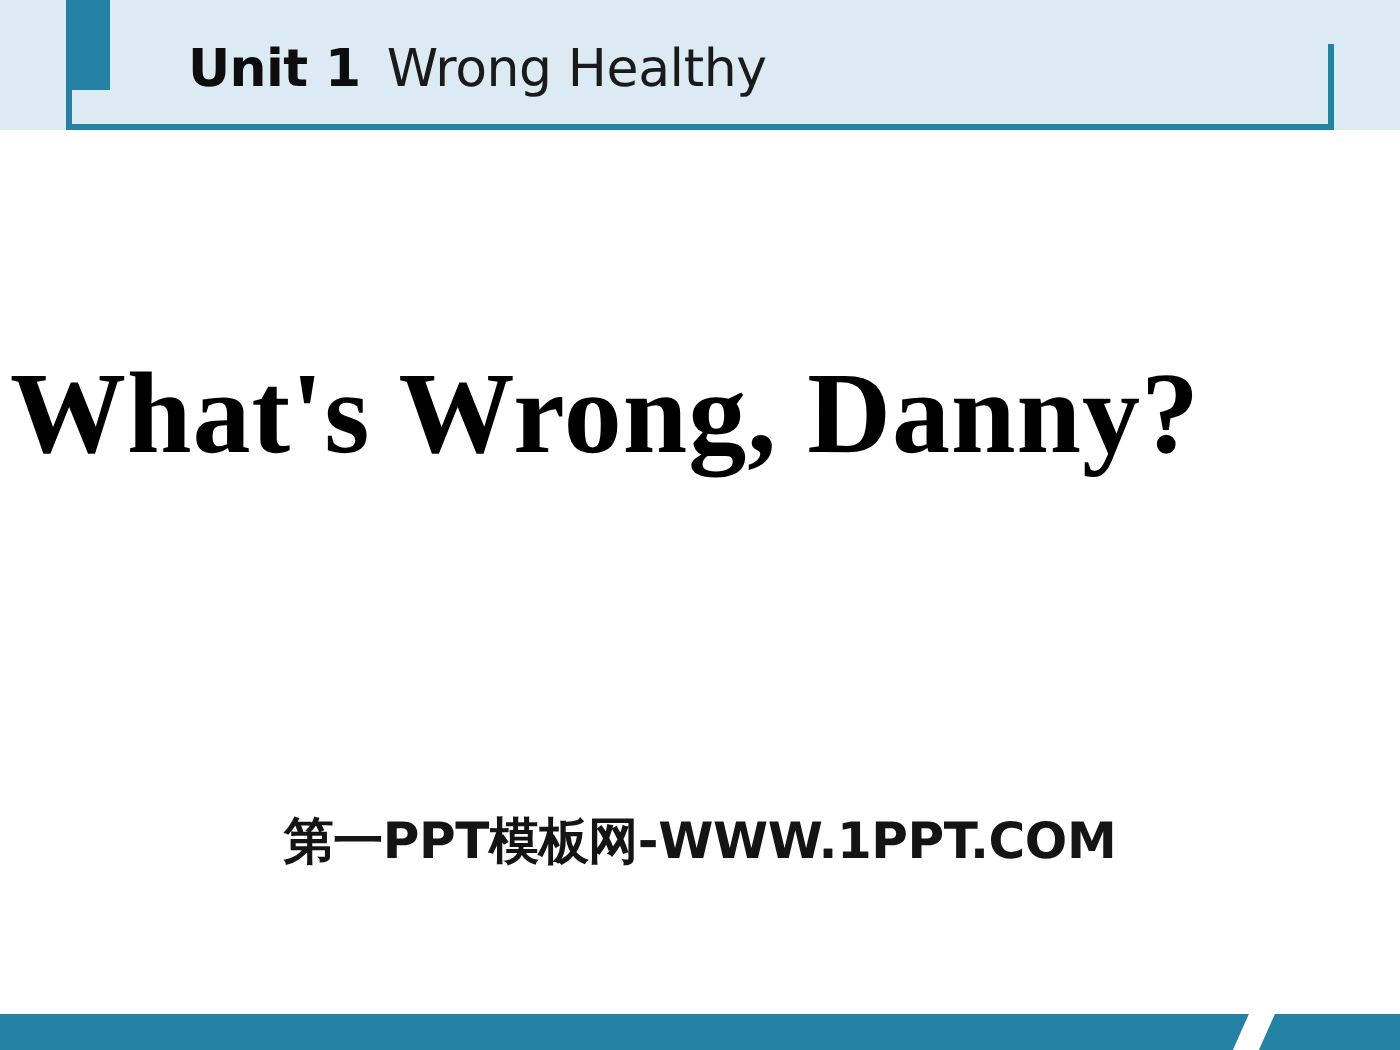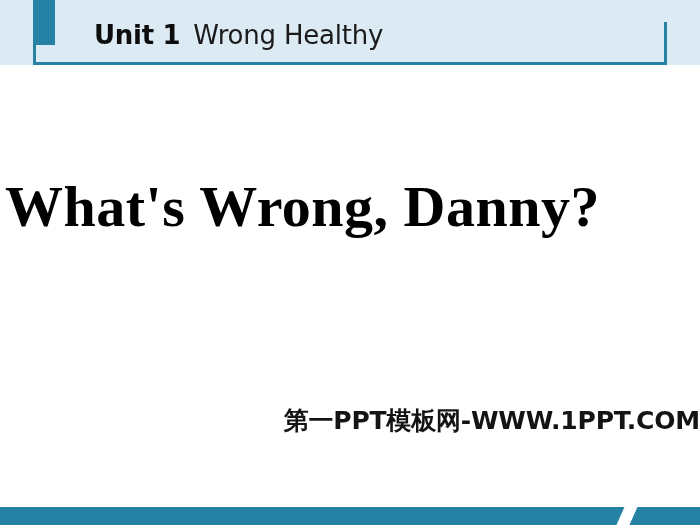--- a/index.html
+++ b/index.html
@@ -109,21 +109,21 @@
     letter-spacing: 0.5px;
     white-space: nowrap;
   }
 
   
   .watermark {
     position: absolute;
     left: 0;
     top: 405px;
     width: 700px;
-    text-align: right;
+    text-align: center;
     font-family: "DejaVu Sans", sans-serif;
     font-weight: bold;
     font-size: 25px;
     line-height: 32px;
     color: #141414;
     letter-spacing: -0.2px;
     white-space: nowrap;
   }
 
   

